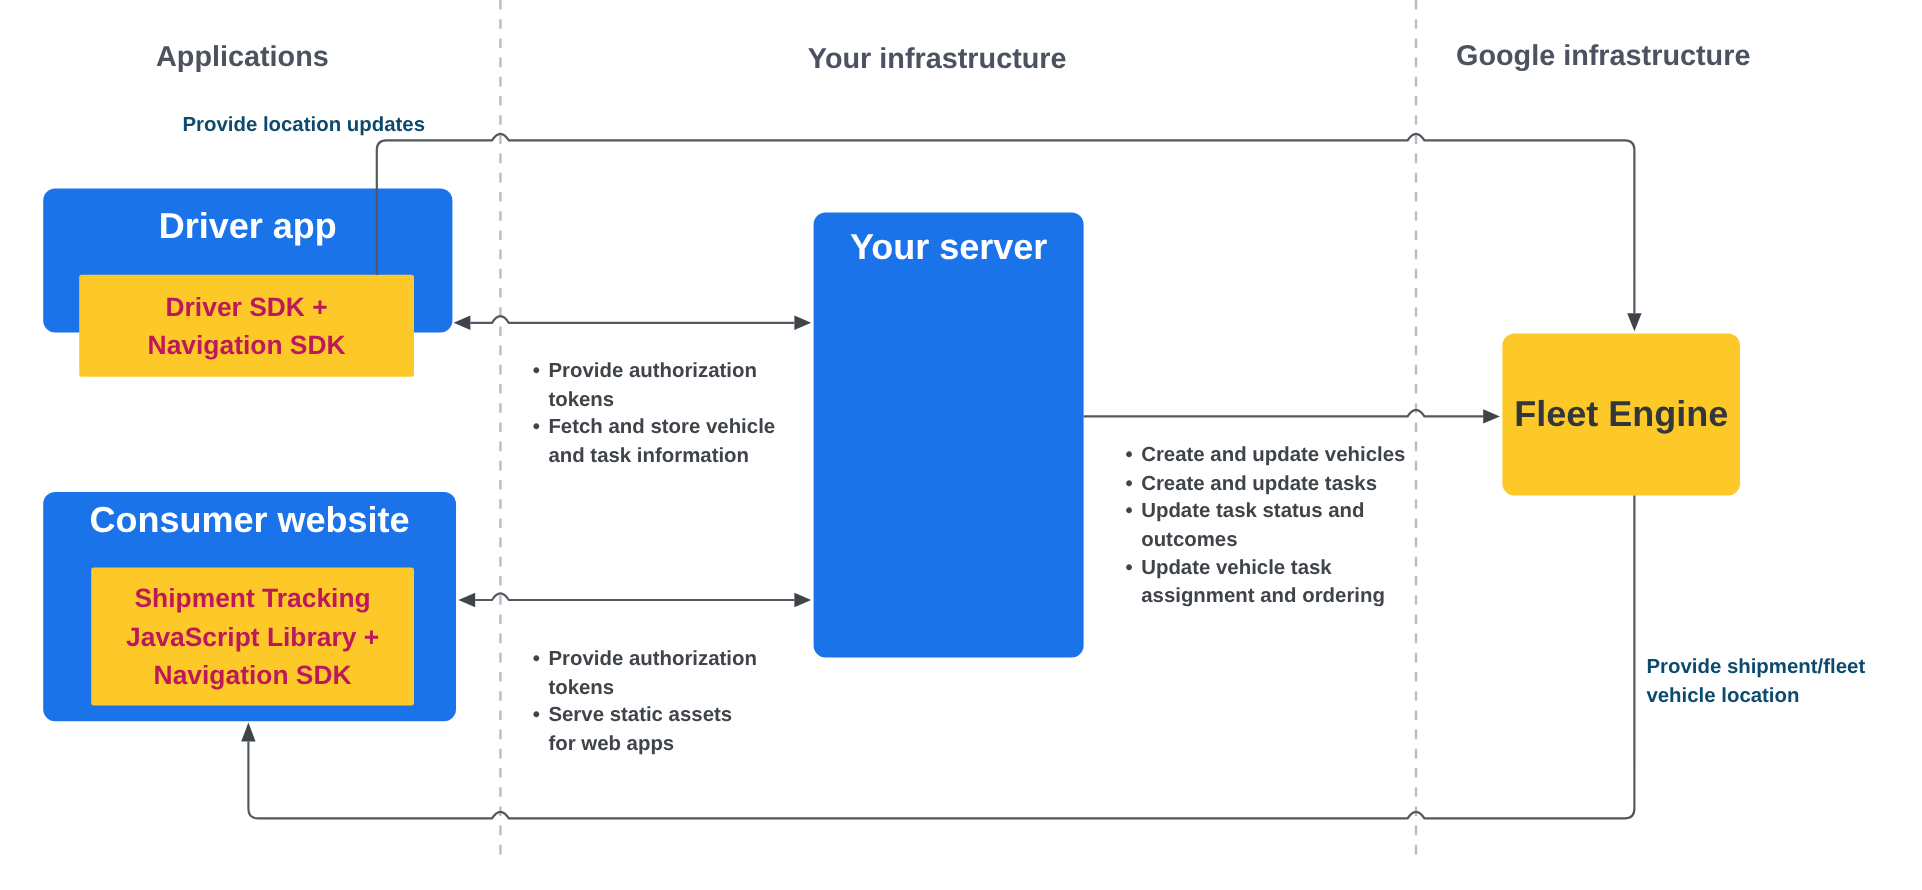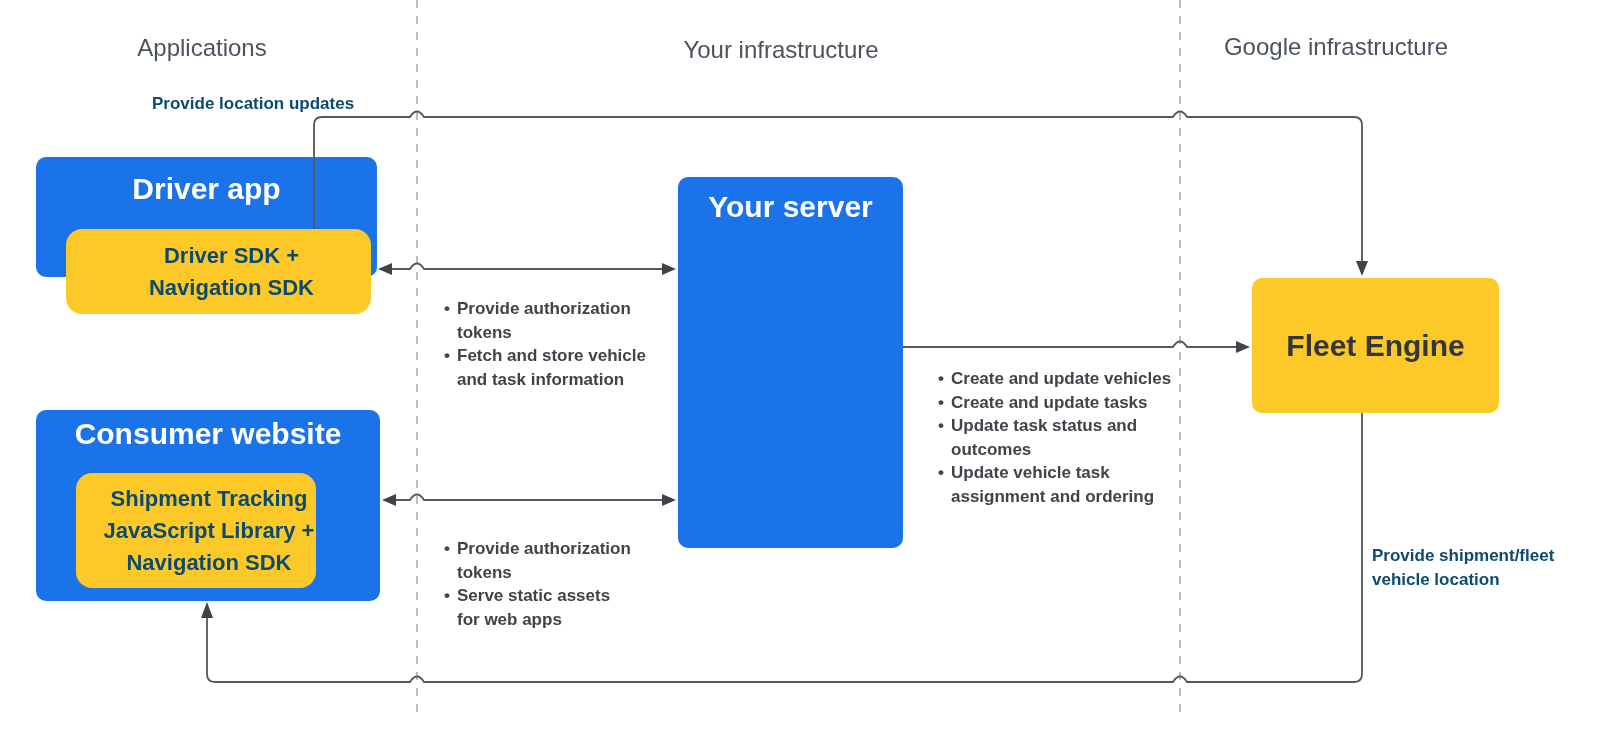--- a/index.html
+++ b/index.html
@@ -2,33 +2,33 @@
 <html><head>
 <meta charset="utf-8">
 <style>
   html,body{margin:0;padding:0;background:#ffffff;}
   #canvas{
     position:relative;width:1602px;height:742px;background:#ffffff;overflow:hidden;
     font-family:"Liberation Sans","DejaVu Sans",sans-serif;
   }
   .col-header{
     position:absolute;transform:translateX(-50%);
-    font-size:24px;font-weight:400;color:#4a535f;line-height:26px;white-space:nowrap;
+    font-size:24px;font-weight:700;color:#4a535f;line-height:26px;white-space:nowrap;
   }
   .node{position:absolute;border-radius:10px;}
   .node.blue{background:#1a73e8;}
   .node.yellow{background:#fcc928;}
   .node-title{
     position:absolute;left:0;right:0;text-align:center;
     font-size:30px;font-weight:700;color:#ffffff;line-height:30px;white-space:nowrap;
   }
   .chip{
-    position:absolute;background:#fcc928;border-radius:16px;
+    position:absolute;background:#fcc928;border-radius:2px;
     display:flex;align-items:center;justify-content:center;text-align:center;
-    font-size:22px;font-weight:700;color:#0c4a6e;line-height:32px;white-space:pre-line;padding-left:26px;
+    font-size:22px;font-weight:700;color:#be185d;line-height:32px;white-space:pre-line;
   }
   #fleet-engine{
     display:flex;align-items:center;justify-content:center;
     font-size:30px;font-weight:700;color:#33373c;
   }
   .edge-label{
     position:absolute;font-size:17px;font-weight:700;color:#0c4a6e;
     line-height:24px;white-space:pre-line;
   }
   ul.edge-list{
@@ -52,30 +52,30 @@
   <div class="col-header" style="left:1336px;top:34px;">Google infrastructure</div>
 
   <div class="node blue" style="left:36px;top:157px;width:341px;height:120px;">
     <div class="node-title" style="top:17px;">Driver app</div>
     <div class="chip" style="left:30px;top:72px;width:279px;height:85px;">Driver SDK +
 Navigation SDK</div>
   </div>
 
   <div class="node blue" style="left:36px;top:410px;width:344px;height:191px;">
     <div class="node-title" style="top:9px;text-align:center;">Consumer website</div>
-    <div class="chip" style="left:40px;top:63px;width:214px;height:115px;">Shipment Tracking
+    <div class="chip" style="left:40px;top:63px;width:269px;height:115px;">Shipment Tracking
 JavaScript Library +
 Navigation SDK</div>
   </div>
 
   <div class="node blue" style="left:678px;top:177px;width:225px;height:371px;">
     <div class="node-title" style="top:15px;">Your server</div>
   </div>
 
-  <div id="fleet-engine" class="node yellow" style="left:1252px;top:278px;width:247px;height:135px;">Fleet Engine</div>
+  <div id="fleet-engine" class="node yellow" style="left:1252px;top:278px;width:198px;height:135px;">Fleet Engine</div>
 
   <div class="edge-label lbl" style="left:152px;top:92px;">Provide location updates</div>
 
   <ul class="edge-list lbl" style="left:428px;top:281px;">
     <li>Provide authorization
 tokens</li>
     <li>Fetch and store vehicle
 and task information</li>
   </ul>
 

